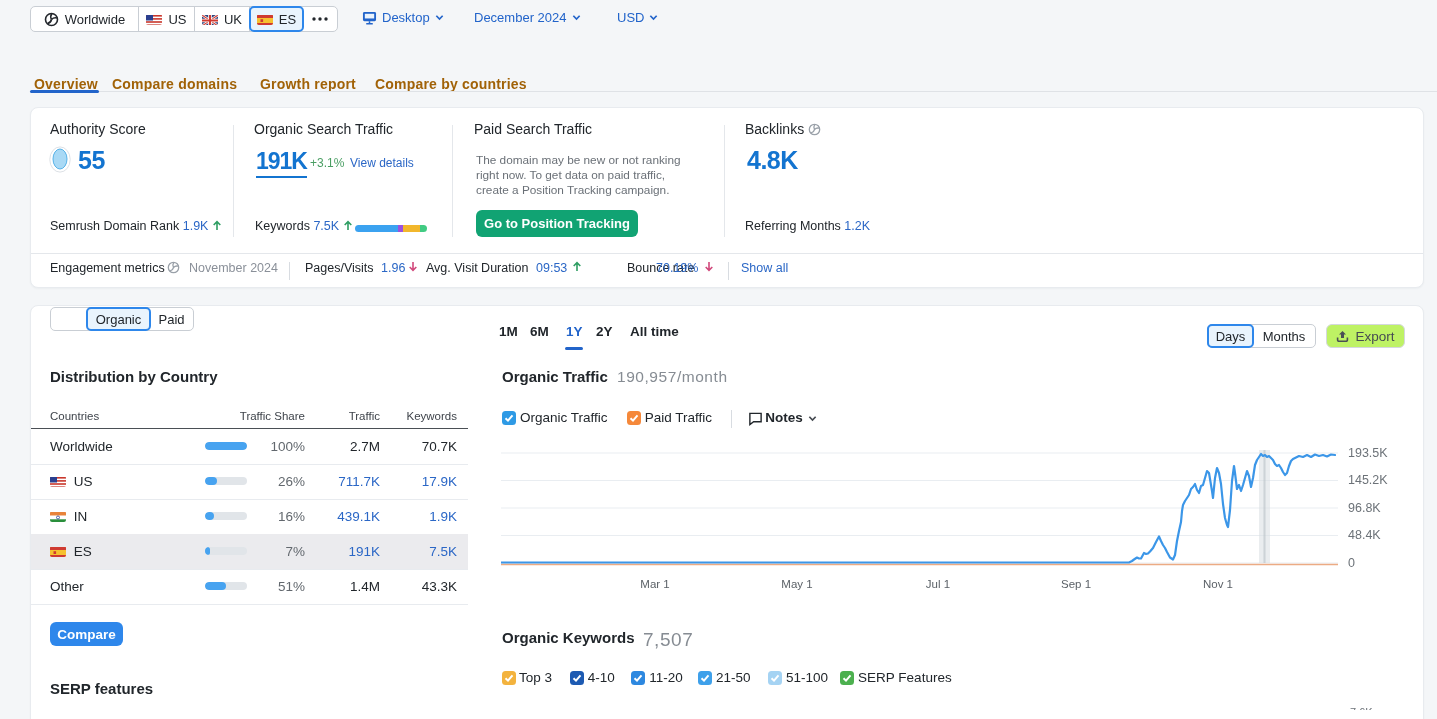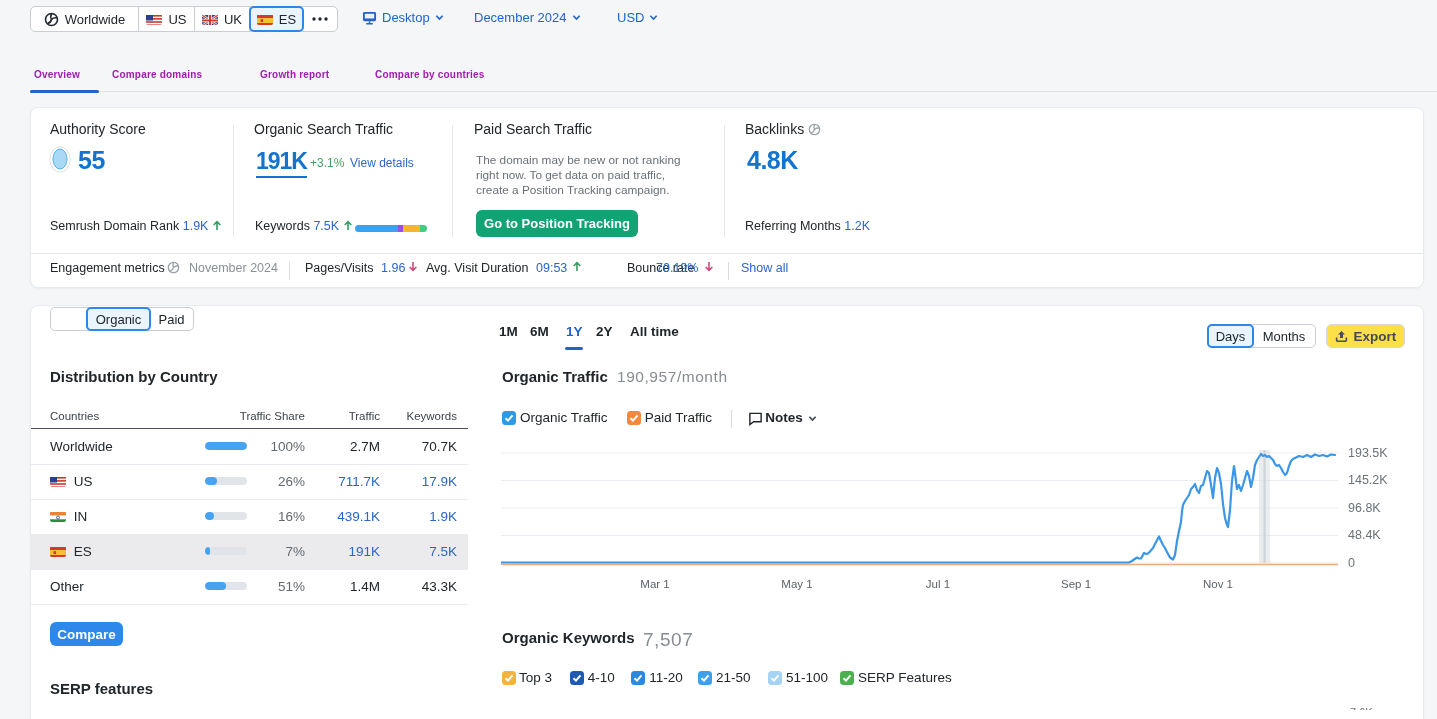--- a/index.html
+++ b/index.html
@@ -19,21 +19,21 @@
 .segctl .seg:last-child { border-right:none; }
 .segctl .seg.sel { border:2px solid #2e87eb; background:#e9f4fd; border-radius:5px; margin:-1px; position:relative; z-index:2; }
 .flag { width:16px; height:11px; border-radius:2px; display:inline-block; overflow:hidden; position:relative; }
 
 .drop { position:absolute; top:10px; font-size:13px; color:#2264ca; display:flex; align-items:center; gap:5px; font-weight:400; }
 .chev { width:9px; height:9px; display:inline-block; }
 
 
 .tabs { position:absolute; left:0; top:60px; width:1437px; height:32px; }
 .tabbar { position:absolute; left:30px; top:31px; width:1407px; height:1px; background:#dfe2e6; }
-.tab { position:absolute; top:9px; font-size:10px; letter-spacing:0.2px; font-weight:bold; color:#a21caf; }
+.tab { position:absolute; top:16px; font-size:14px; letter-spacing:0.2px; font-weight:bold; color:#a16207; }
 .tabu { position:absolute; left:30px; top:30px; width:69px; height:3px; background:#2264ca; border-radius:2px; }
 
 
 .mcol-title { font-size:14px; color:#21262b; }
 .divv { position:absolute; width:1px; background:#e4e7eb; top:16px; }
 .bignum { font-size:25px; font-weight:bold; color:#1374d0; letter-spacing:-0.5px; }
 .small { font-size:12.5px; }
 .gbtn { position:absolute; background:#11a373; color:#fff; font-weight:bold; font-size:13px; border-radius:6px; display:flex; align-items:center; justify-content:center; }
 
 
@@ -306,21 +306,21 @@
       <div class="rtab" style="left:67px; color:#2264ca;">1Y</div>
       <div class="abs" style="left:66px; top:23px; width:18px; height:3px; background:#2264ca; border-radius:2px;"></div>
       <div class="rtab" style="left:97px;">2Y</div>
       <div class="rtab" style="left:131px;">All time</div>
     </div>
 
     <div class="toggle" style="left:1176px; top:18px;">
       <div class="tseg sel" style="width:47px;">Days</div>
       <div class="tseg" style="width:62px;">Months</div>
     </div>
-    <div class="abs" style="left:1295px; top:18px; width:79px; height:24px; border:1px solid #d4d8dd; border-radius:6px; display:flex; align-items:center; justify-content:center; gap:6px; font-size:13.5px; color:#464b52; background:#fde047;font-weight:bold;">
+    <div class="abs" style="left:1295px; top:18px; width:79px; height:24px; border:1px solid #d4d8dd; border-radius:6px; display:flex; align-items:center; justify-content:center; gap:6px; font-size:13.5px; color:#464b52; background:#bef264;">
       <svg width="13" height="13" viewBox="0 0 13 13">
           <path d="M6.5 1 L10 4.6 H8 V8 H5 V4.6 H3 Z" fill="#4a4f55"></path>
           <path d="M1.6 7.5 v2.6 a1.2 1.2 0 0 0 1.2 1.2 h7.4 a1.2 1.2 0 0 0 1.2 -1.2 v-2.6" stroke="#4a4f55" stroke-width="1.6" fill="none"></path>
         </svg>
       <span>Export</span>
     </div>
 
     <div class="abs" style="left:471px; top:62px; font-size:15px; font-weight:bold; color:#21262b;">Organic Traffic</div>
     <div class="abs" style="left:586px; top:62px; font-size:15.5px; color:#868c93; letter-spacing:0.55px;">190,957/month</div>
 

